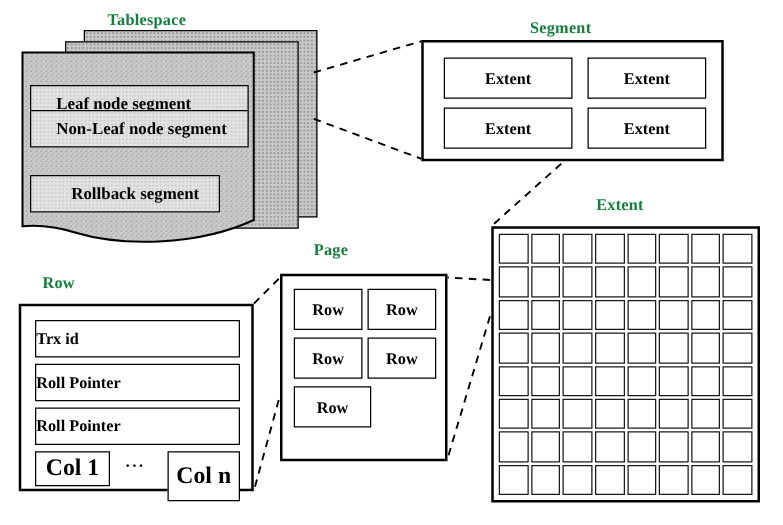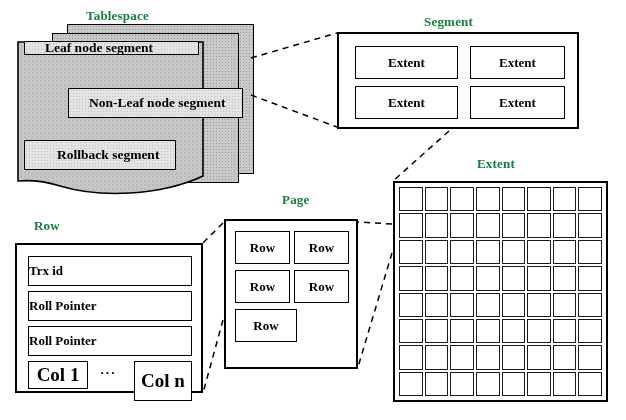--- a/index.html
+++ b/index.html
@@ -174,24 +174,24 @@
         <rect width="4" height="4" fill="#c9c9c9"></rect>
         <circle cx="1" cy="1" r="0.65" fill="#9c9c9c"></circle>
         <circle cx="3" cy="2.6" r="0.6" fill="#b4b4b4"></circle>
         <circle cx="2" cy="3.4" r="0.45" fill="#a8a8a8"></circle>
       </pattern>
     </defs>
     <path d="M 18 42 L 203 42 L 203 176 C 160 196 100 198 60 186 C 44 181 30 180 18 181 Z" fill="url(#noisefill)" stroke="#000" stroke-width="1.6"></path>
   </svg>
 
   <div style="position:absolute; left:0; top:0; width:626px; height:420px; z-index:3;">
-    <div class="ts-seg" style="left:24px; top:41px; width:175px; height:14px;">
+    <div class="ts-seg" style="left:24px; top:68px; width:175px; height:30px;">
       <span>Leaf node segment</span>
     </div>
-    <div class="ts-seg" style="left:24px; top:88px; width:175px; height:30px;margin-left:44px;">
+    <div class="ts-seg" style="left:24px; top:88px; width:175px; height:30px;">
       <span>Non-Leaf node segment</span>
     </div>
     <div class="ts-seg" style="left:24px; top:140px; width:152px; height:30px;padding-left:32px;">
       <span>Rollback segment</span>
     </div>
   </div>
 
   <div class="section-label" style="left:424px; top:14px;">Segment</div>
 
   <div class="segment-box" style="left:337px; top:32px; width:242px; height:97px;">
@@ -271,21 +271,21 @@
       <div class="page-cell"></div>
       <div class="page-cell"></div>
       <div class="page-cell"></div>
       <div class="page-cell"></div>
       <div class="page-cell"></div>
       <div class="page-cell"></div>
       <div class="page-cell"></div>
       <div class="page-cell"></div>
     </div>
 
-  <div class="section-label" style="left:282px; top:192px;">Page</div>
+  <div class="section-label" style="left:251px; top:192px;">Page</div>
 
   <div class="page-box" style="left:224px; top:219px; width:134px; height:150px;">
     <div class="row-chip" style="left:9px; top:10px; width:55px; height:33px;">
       <span>Row</span>
     </div>
     <div class="row-chip" style="left:68px; top:10px; width:55px; height:33px;">
       <span>Row</span>
     </div>
     <div class="row-chip" style="left:9px; top:49px; width:55px; height:33px;">
       <span>Row</span>

